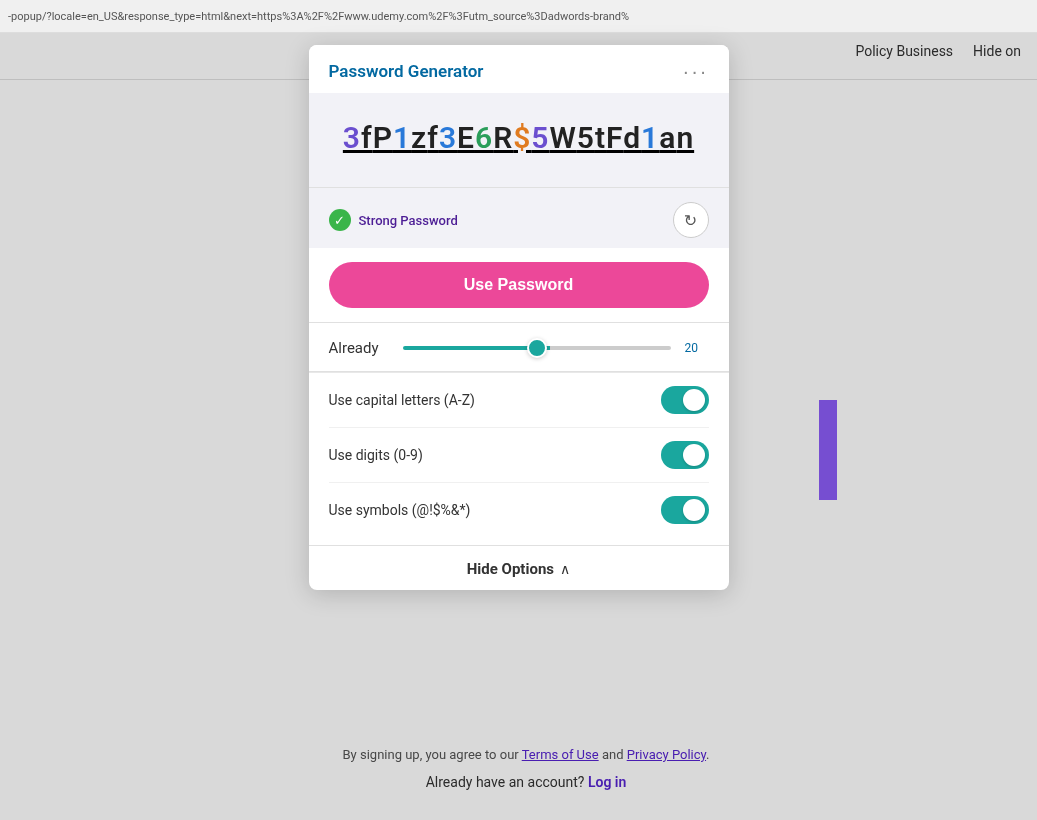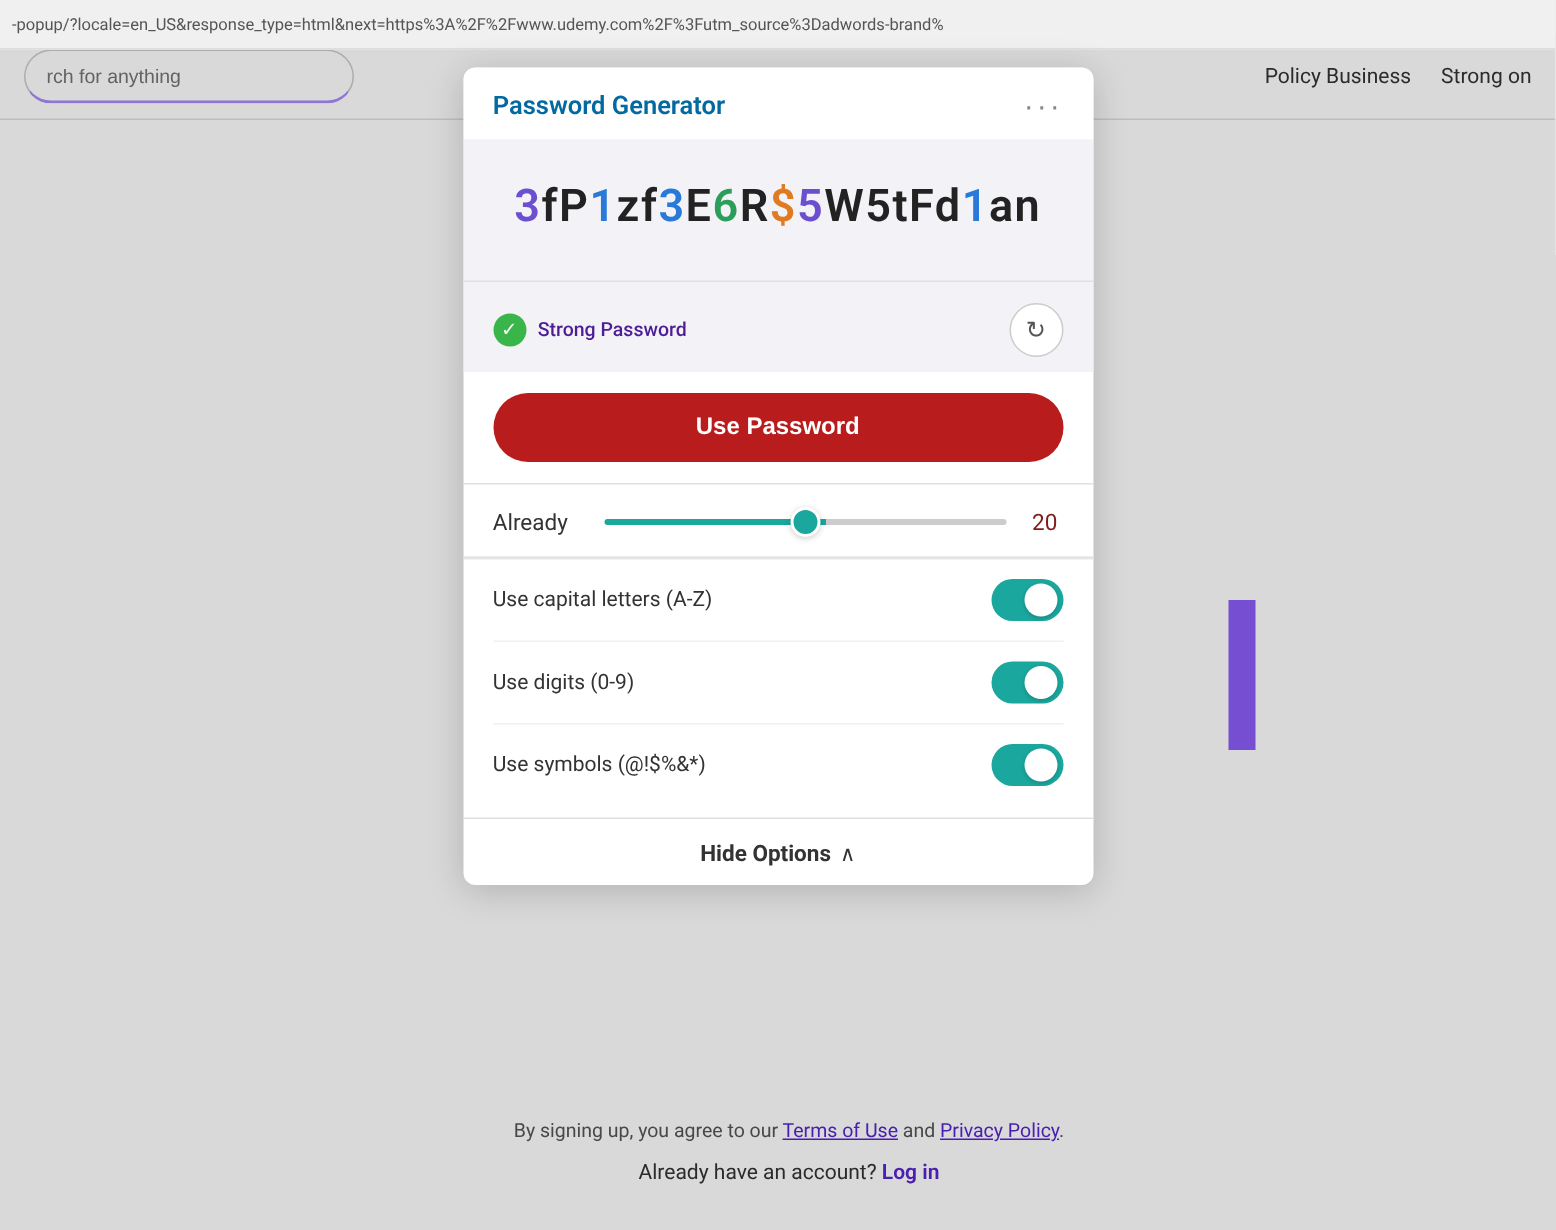--- a/index.html
+++ b/index.html
@@ -79,20 +79,21 @@
       font-size: 20px;
       letter-spacing: 2px;
       line-height: 1;
     }
 
     
     .password-display {
       background: #f2f2f7;
       padding: 24px 20px 28px 20px;
       text-align: center;
+      text-decoration: underline;
     }
 
     .password-text {
       font-size: 30px;
       font-weight: 600;
       letter-spacing: 1px;
       line-height: 1.4;
       word-break: break-all;
     }
 
@@ -143,21 +144,21 @@
       font-size: 16px;
       color: #555;
     }
 
     
     .use-password-btn {
       display: block;
       width: calc(100% - 40px);
       margin: 14px 20px 14px 20px;
       padding: 14px;
-      background: #b91c1c;
+      background: #ec4899;
       color: #fff;
       border: none;
       border-radius: 30px;
       font-size: 16px;
       font-weight: 600;
       cursor: pointer;
       text-align: center;
     }
 
     
@@ -198,24 +199,24 @@
       width: 20px;
       height: 20px;
       border-radius: 50%;
       background: #1aa79e;
       cursor: pointer;
       border: 2px solid #fff;
       box-shadow: 0 1px 4px rgba(0,0,0,0.2);
     }
 
     .length-value {
-      font-size: 15px;
-      color: #7f1d1d;
+      font-size: 12px;
+      color: #0369a1;
       min-width: 24px;
-      text-align: center;
+      text-align: left;
     }
 
     
     .toggle-section {
       padding: 0 20px 8px 20px;
       border-top: 1px solid #e8e8e8;
     }
 
     .toggle-row {
       display: flex;
@@ -370,24 +371,23 @@
 </head>
 <body>
 
 <div class="url-bar">
   <span>-popup/?locale=en_US&amp;response_type=html&amp;next=https%3A%2F%2Fwww.udemy.com%2F%3Futm_source%3Dadwords-brand%</span>
 </div>
 
 <div class="page-bg"></div>
 
 <div class="partial-nav">
-  <input class="partial-search" type="text" readonly="" placeholder="rch for anything" style="">
   <div class="partial-nav-links">
     <span class="partial-nav-link">Policy Business</span>
-    <span class="partial-nav-link">Strong on</span>
+    <span class="partial-nav-link">Hide on</span>
   </div>
 </div>
 
 <div class="overlay"></div>
 
 <div class="purple-block"></div>
 
 <div class="popup">
 
   <div class="popup-header">

